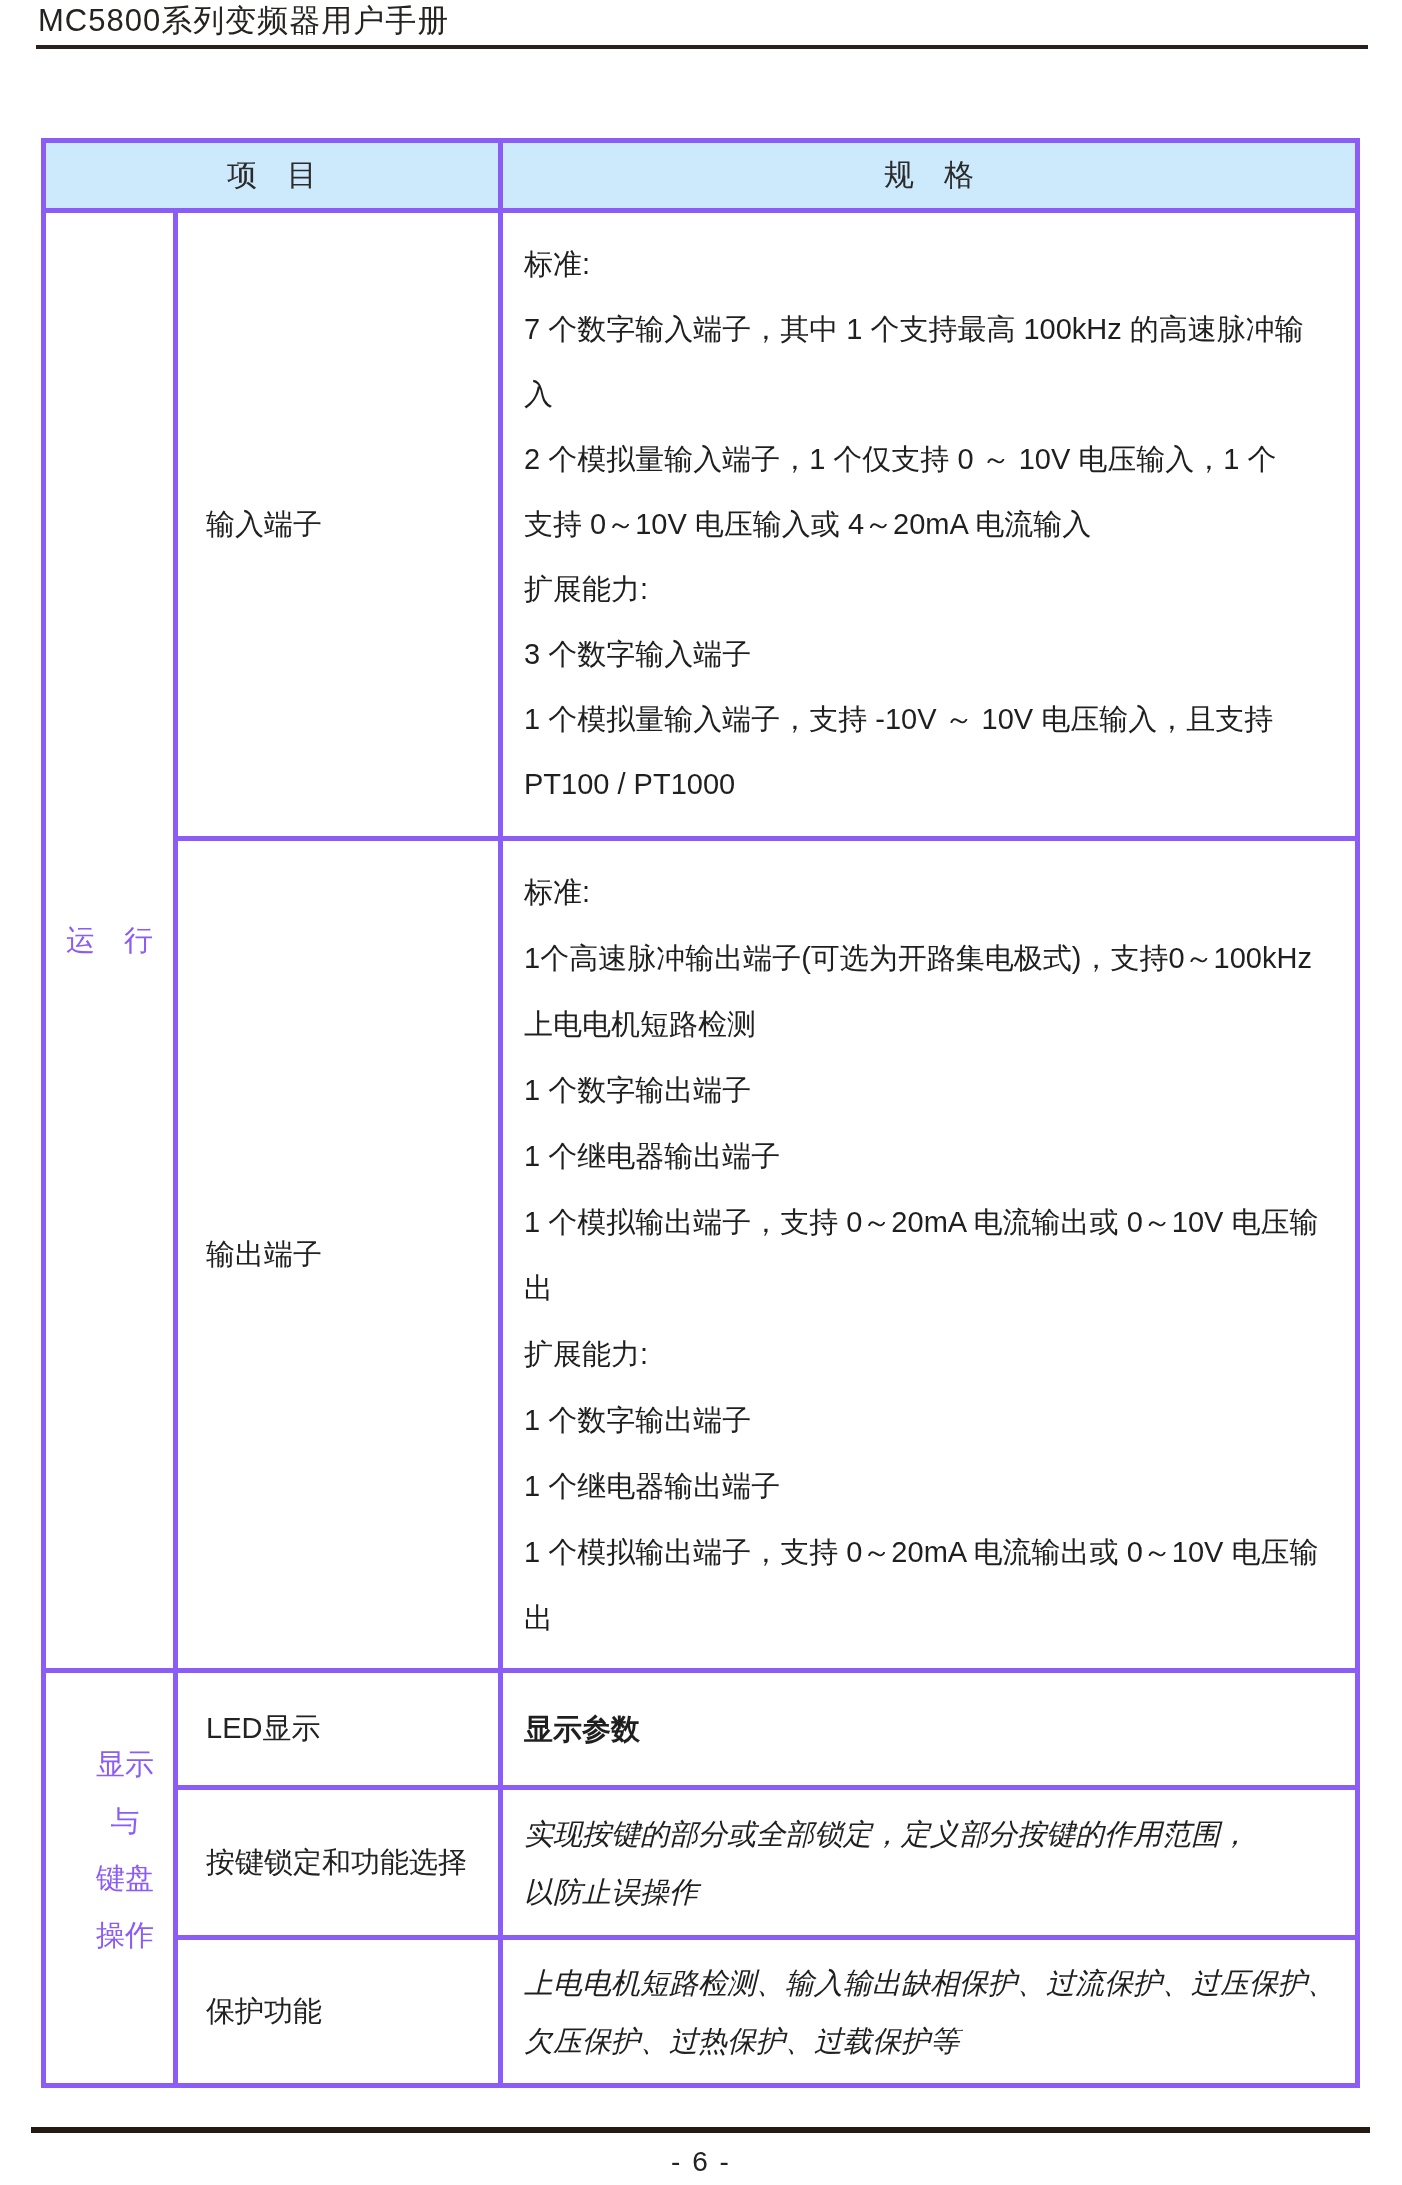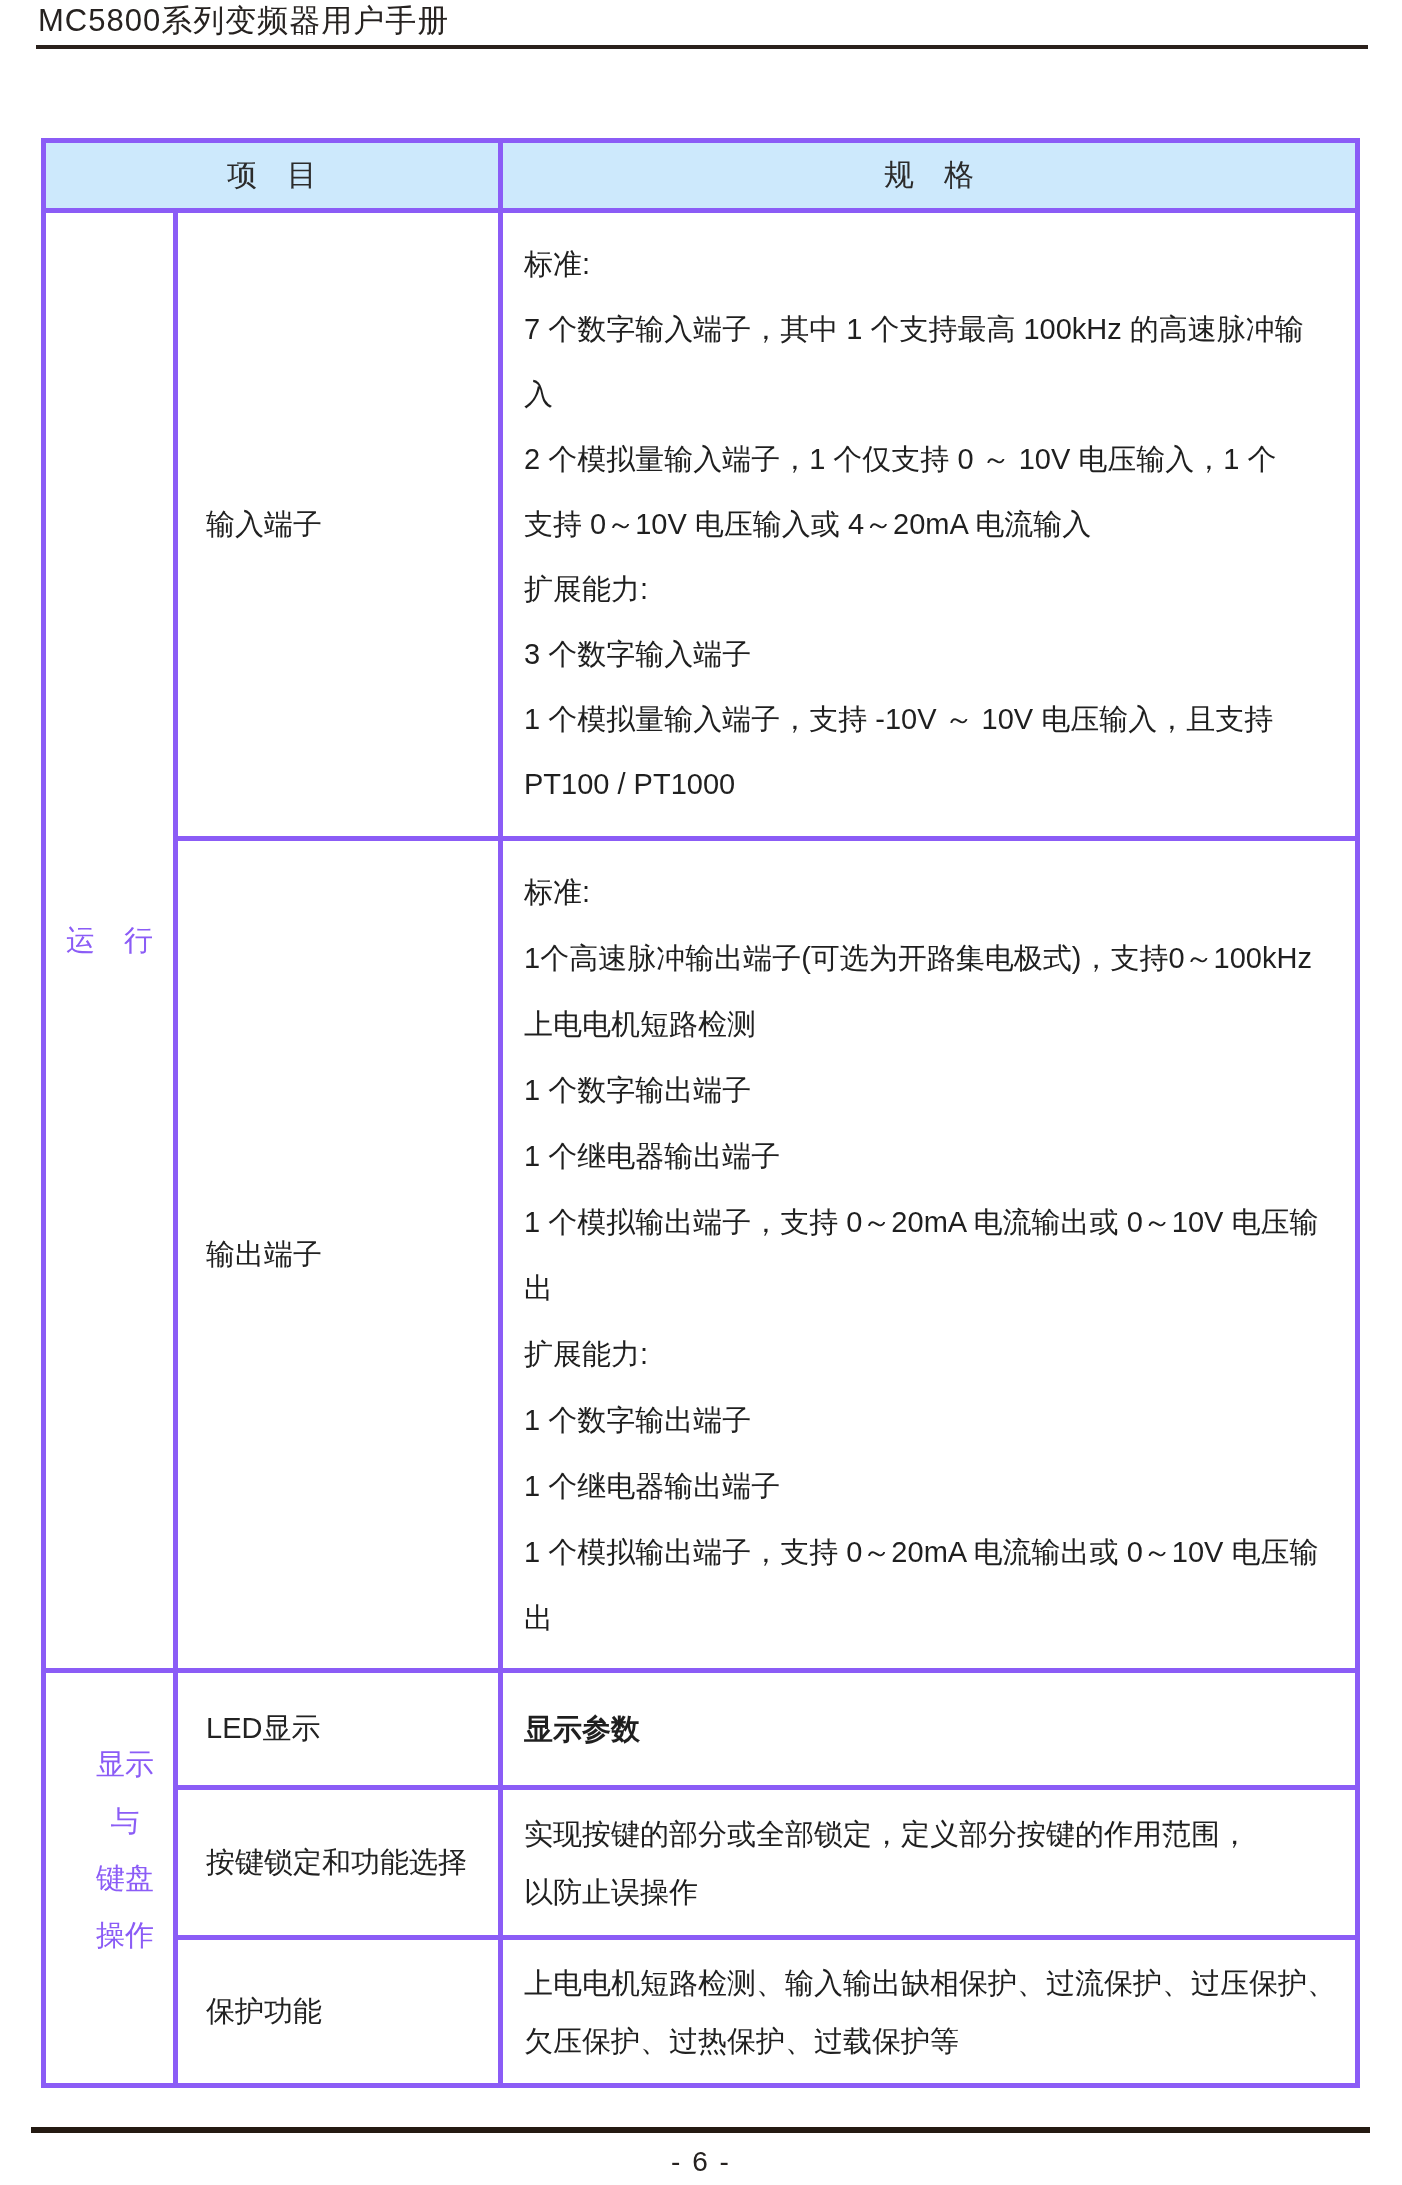--- a/index.html
+++ b/index.html
@@ -50,21 +50,21 @@
   }
   td.rowlabel{
     text-align:left;padding-left:28px;
     font-size:29px;color:#222;
   }
   td.spec{padding-left:21px;padding-right:20px;}
   .line{white-space:nowrap;overflow:visible;}
   .spec-input  .line{line-height:65px;}
   .spec-output .line{line-height:66px;}
   .spec-one    .line{line-height:60px;font-weight:bold;}
-  .spec-small  .line{line-height:58px;}
+  .spec-small  .line{line-height:58px;font-style:italic;}
   .group-lines{transform:translateY(-28px);}
   .group-lines .line{line-height:57px;text-align:center;white-space:nowrap;padding-left:31px;}
   
   .footer-rule{
     position:absolute;left:31px;top:2127px;
     width:1339px;height:6px;background:#241a12;
   }
   .page-number{
     position:absolute;left:0;top:2146px;width:1402px;
     text-align:center;font-size:28px;letter-spacing:2px;

